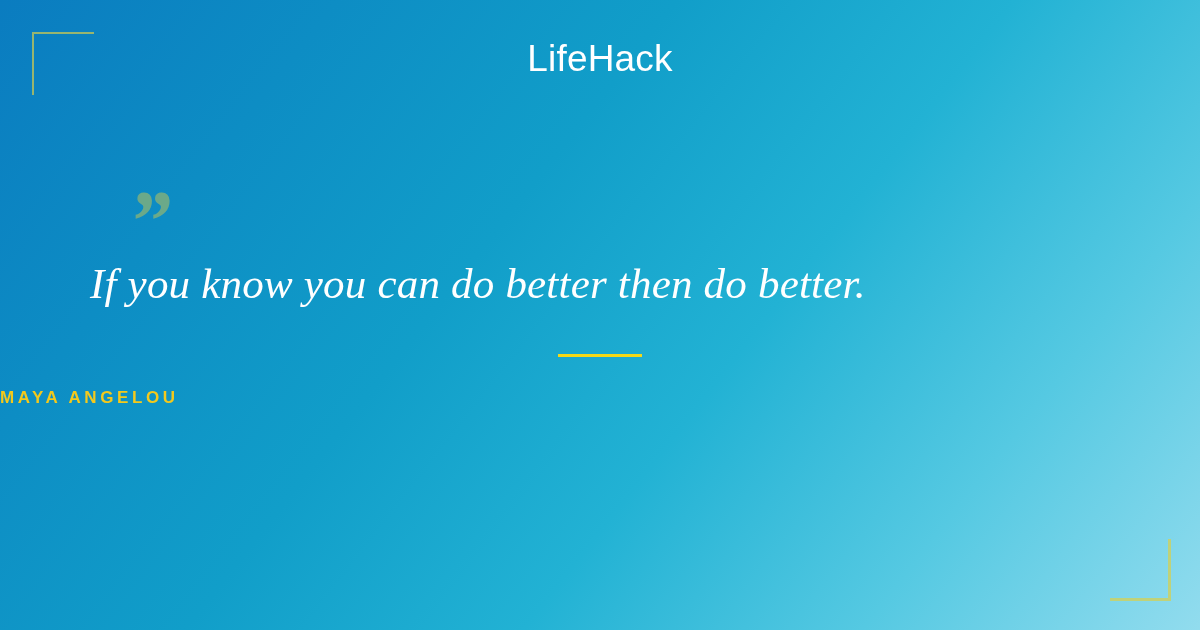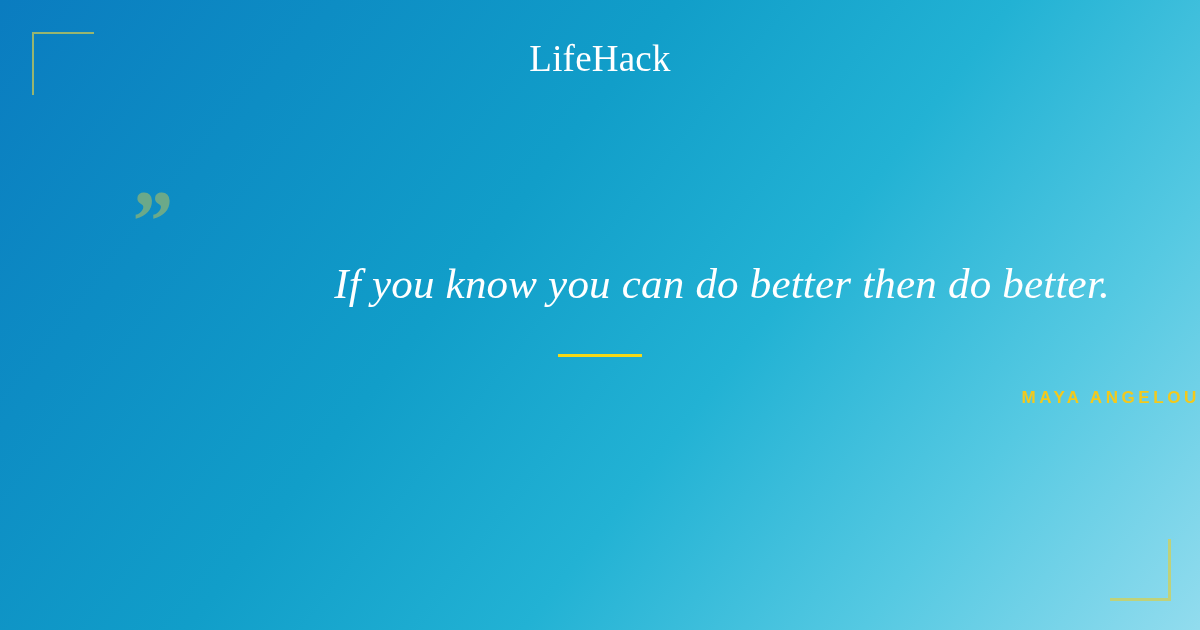--- a/index.html
+++ b/index.html
@@ -51,21 +51,21 @@
   
   .brand {
     position: absolute;
     top: 40px;
     left: 0;
     width: 1200px;
     text-align: center;
   }
   .brand-text {
     display: inline-block;
-    font-family: Liberation Serif, serif;
+    font-family: Liberation Sans, sans-serif;
     font-size: 37px;
     font-weight: 400;
     color: #ffffff;
     letter-spacing: 0.2px;
     line-height: 1;
   }
 
   
   .quote-glyph {
     position: absolute;
@@ -80,21 +80,21 @@
     opacity: 0.55;
     user-select: none;
   }
 
   
   .quote-block {
     position: absolute;
     left: 0;
     top: 258px;
     width: 1200px;
-    text-align: right;
+    text-align: left;
   }
   .quote-text {
     display: block;
     margin: 0 auto;
     max-width: 1020px;
     font-family: "Liberation Serif", "DejaVu Serif", serif;
     font-style: italic;
     font-size: 43px;
     font-weight: 400;
     line-height: 1.22;

